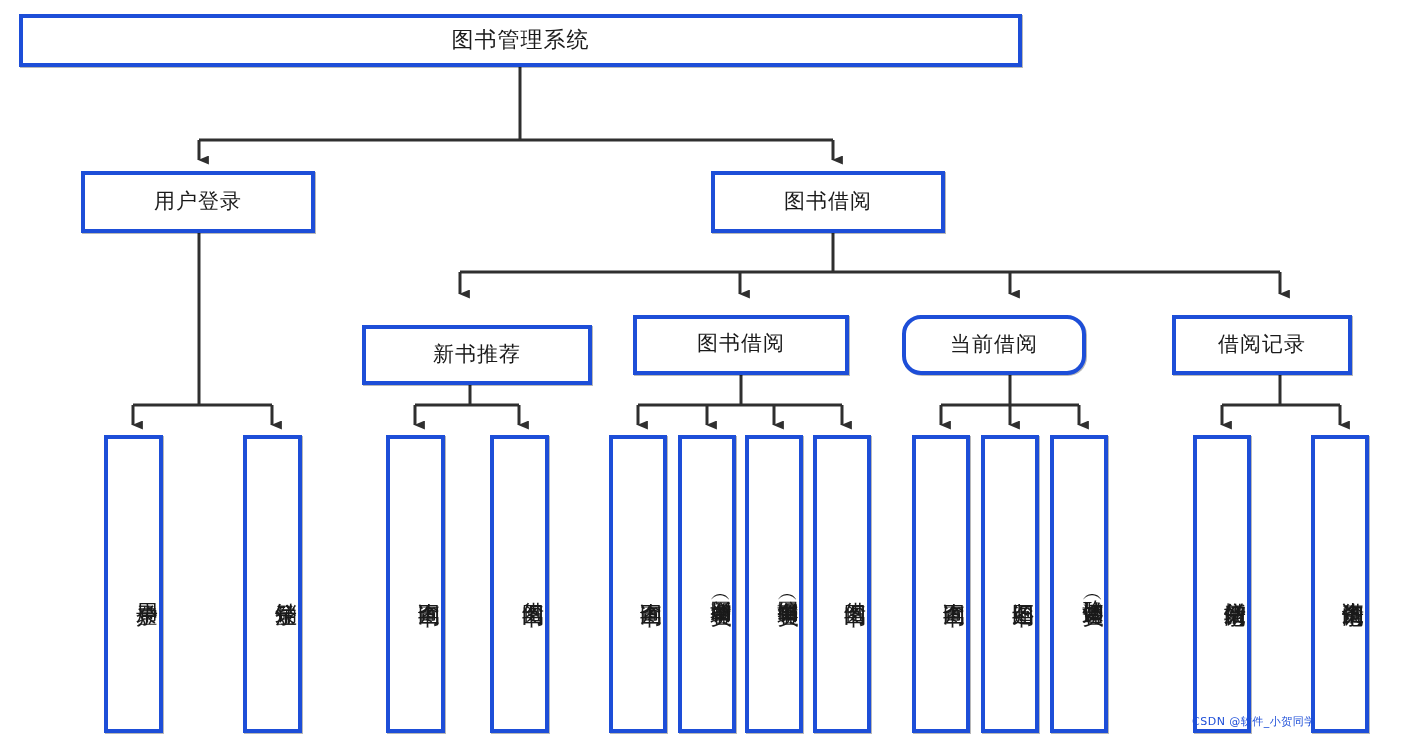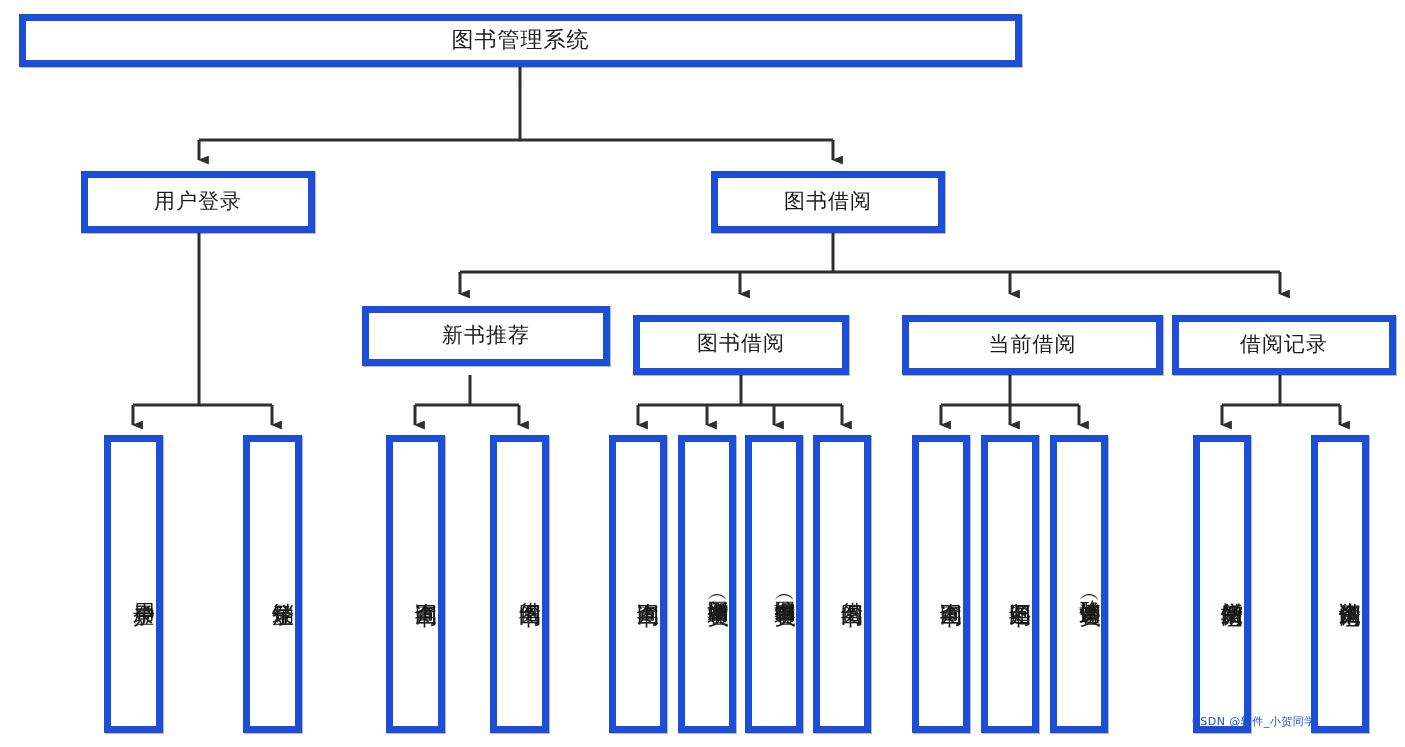--- a/index.html
+++ b/index.html
@@ -19,21 +19,21 @@
     position: absolute;
     left: 0; top: 0;
     width: 1405px;
     height: 747px;
     pointer-events: none;
   }
   .node {
     position: absolute;
     box-sizing: border-box;
     background: #ffffff;
-    border: 7px solid #1d4ed8;
+    border: 4px solid #1d4ed8;
     display: flex;
     align-items: center;
     justify-content: center;
     color: #1a1a1a;
     box-shadow: 1px 1px 0 rgba(0,0,0,0.28);
   }
   .node.h {
     font-size: 21px;
     letter-spacing: 1px;
     line-height: 1.2;
@@ -127,30 +127,30 @@
     <span>图书管理系统</span>
   </div>
 
   <div class="node h" style="left:81px; top:171px; width:234px; height:62px;">
     <span>用户登录</span>
   </div>
   <div class="node h" style="left:711px; top:171px; width:234px; height:62px;">
     <span>图书借阅</span>
   </div>
 
-  <div class="node h" style="left:362px; top:306px; width:248px; height:60px;">
+  <div class="node h" style="left:362px; top:325px; width:230px; height:60px;">
     <span>新书推荐</span>
   </div>
   <div class="node h" style="left:633px; top:315px; width:216px; height:60px;font-family:Liberation Mono, monospace;">
     <span>图书借阅</span>
   </div>
-  <div class="node h" style="left:902px; top:315px; width:261px; height:60px;">
+  <div class="node h" style="left:902px; top:315px; width:184px; height:60px;border-radius:19px;">
     <span>当前借阅</span>
   </div>
-  <div class="node h" style="left:1172px; top:315px; width:224px; height:60px;">
+  <div class="node h" style="left:1172px; top:315px; width:180px; height:60px;">
     <span>借阅记录</span>
   </div>
 
   <div class="node v" style="left:104px; top:435px; width:59px; height:298px;">
     <span class="vtext">用户登录</span>
   </div>
   <div class="node v" style="left:243px; top:435px; width:59px; height:298px;">
     <span class="vtext">注销登录</span>
   </div>
 

